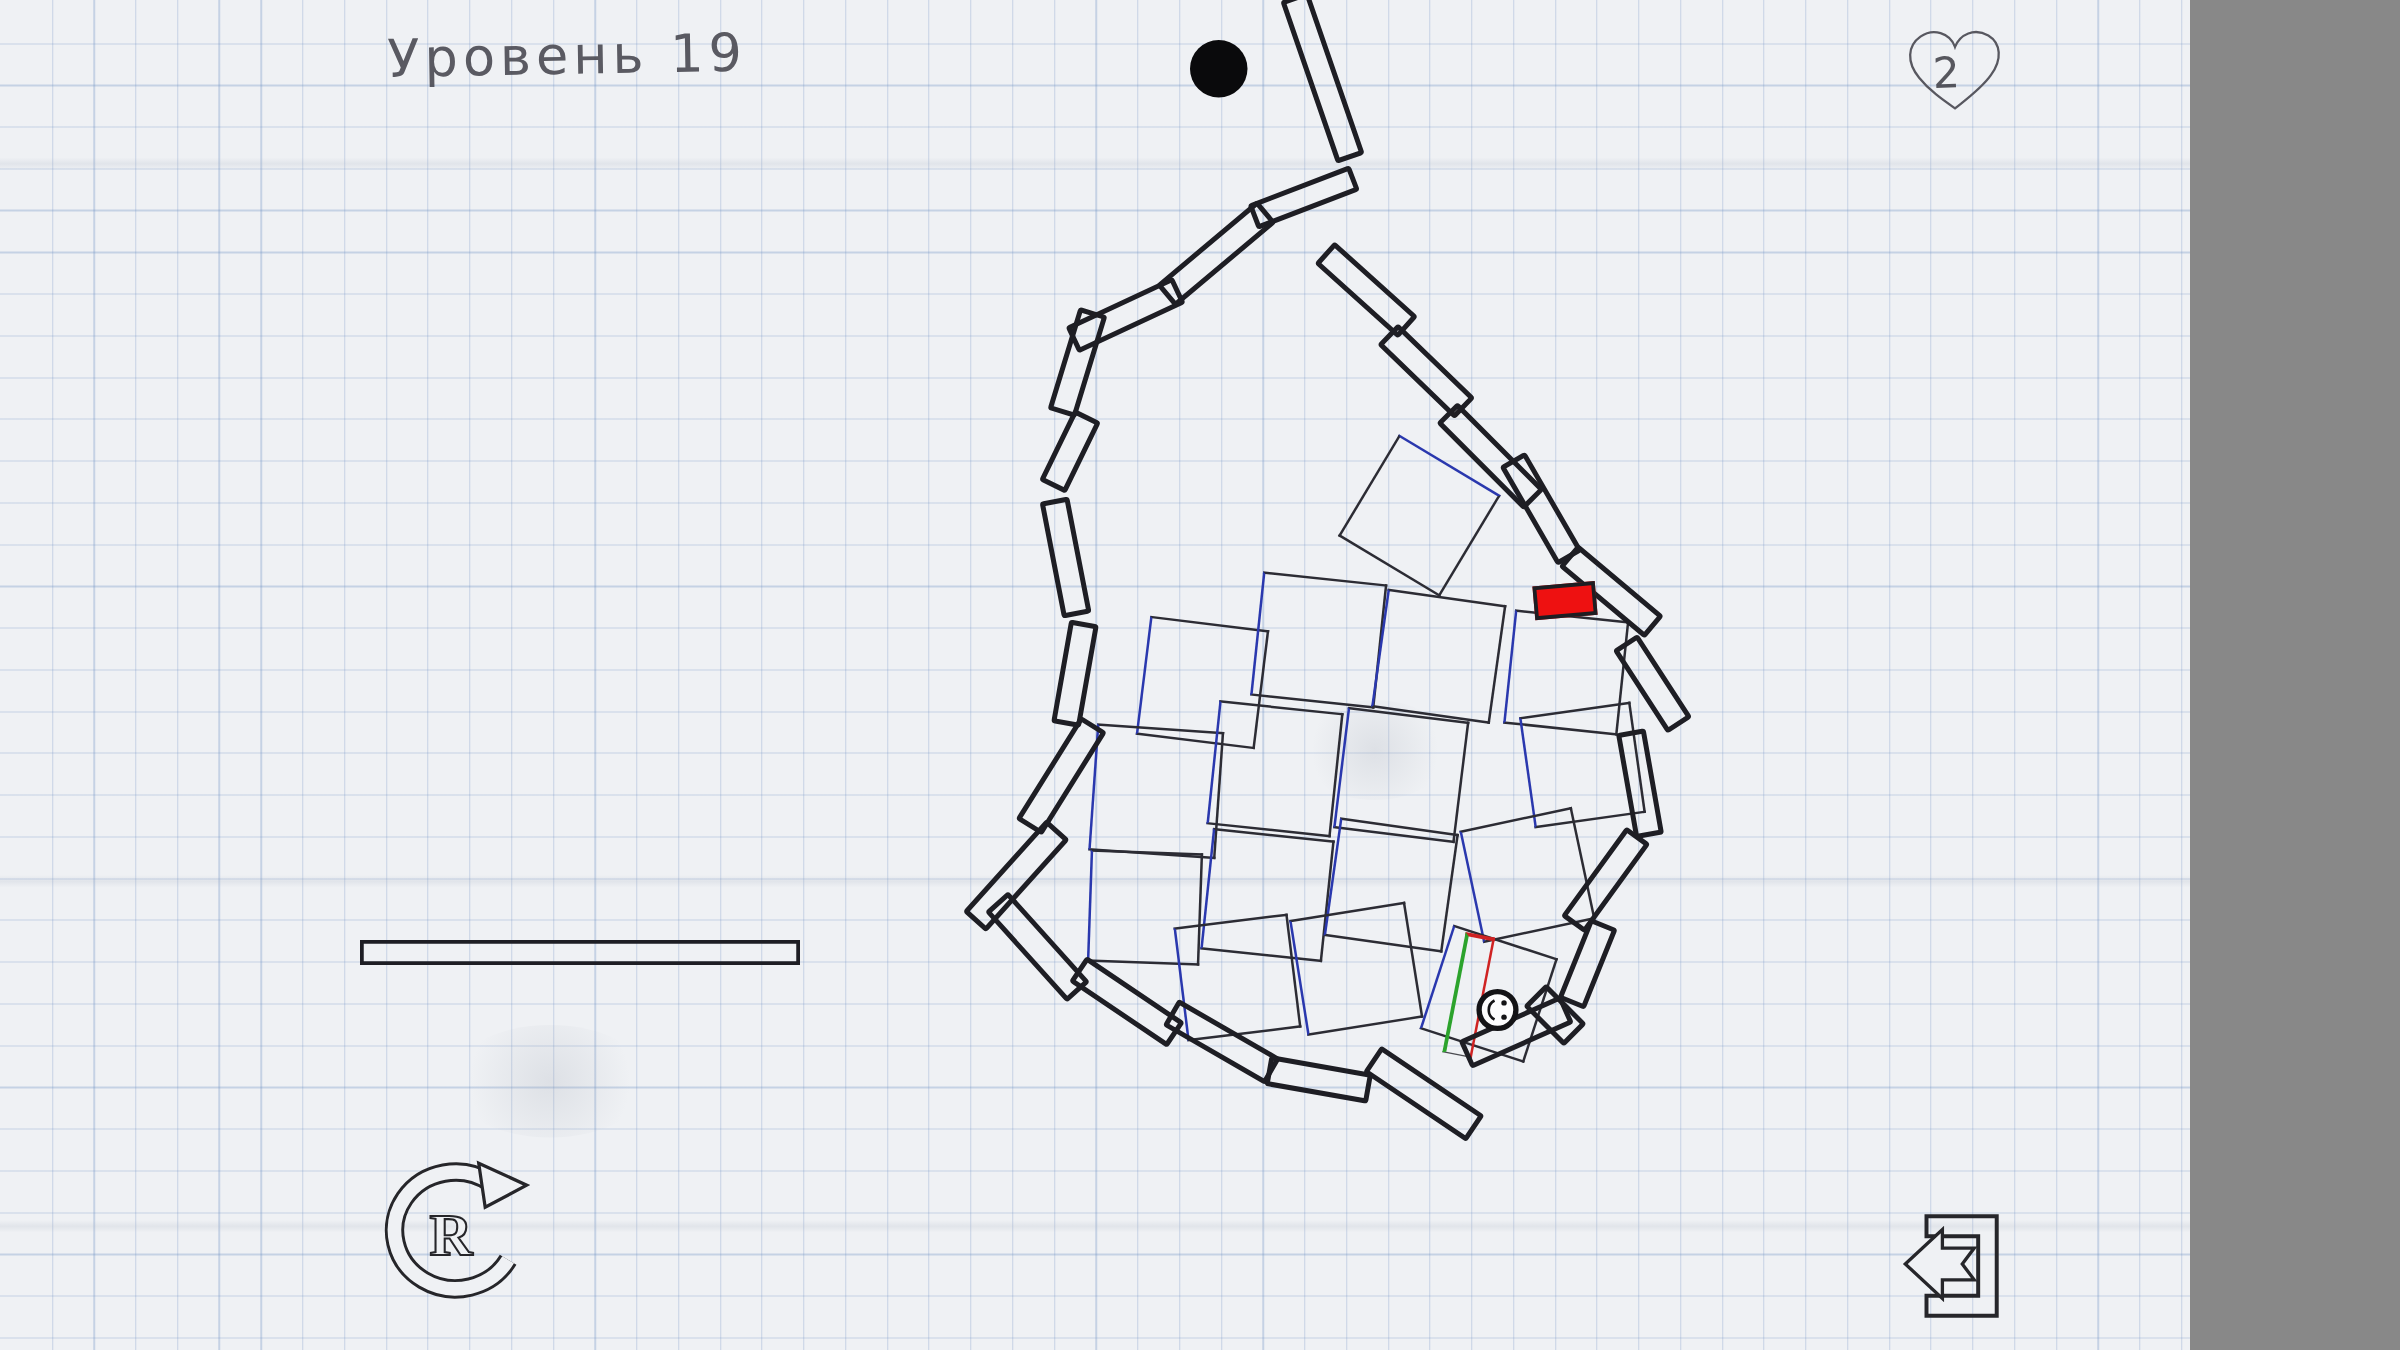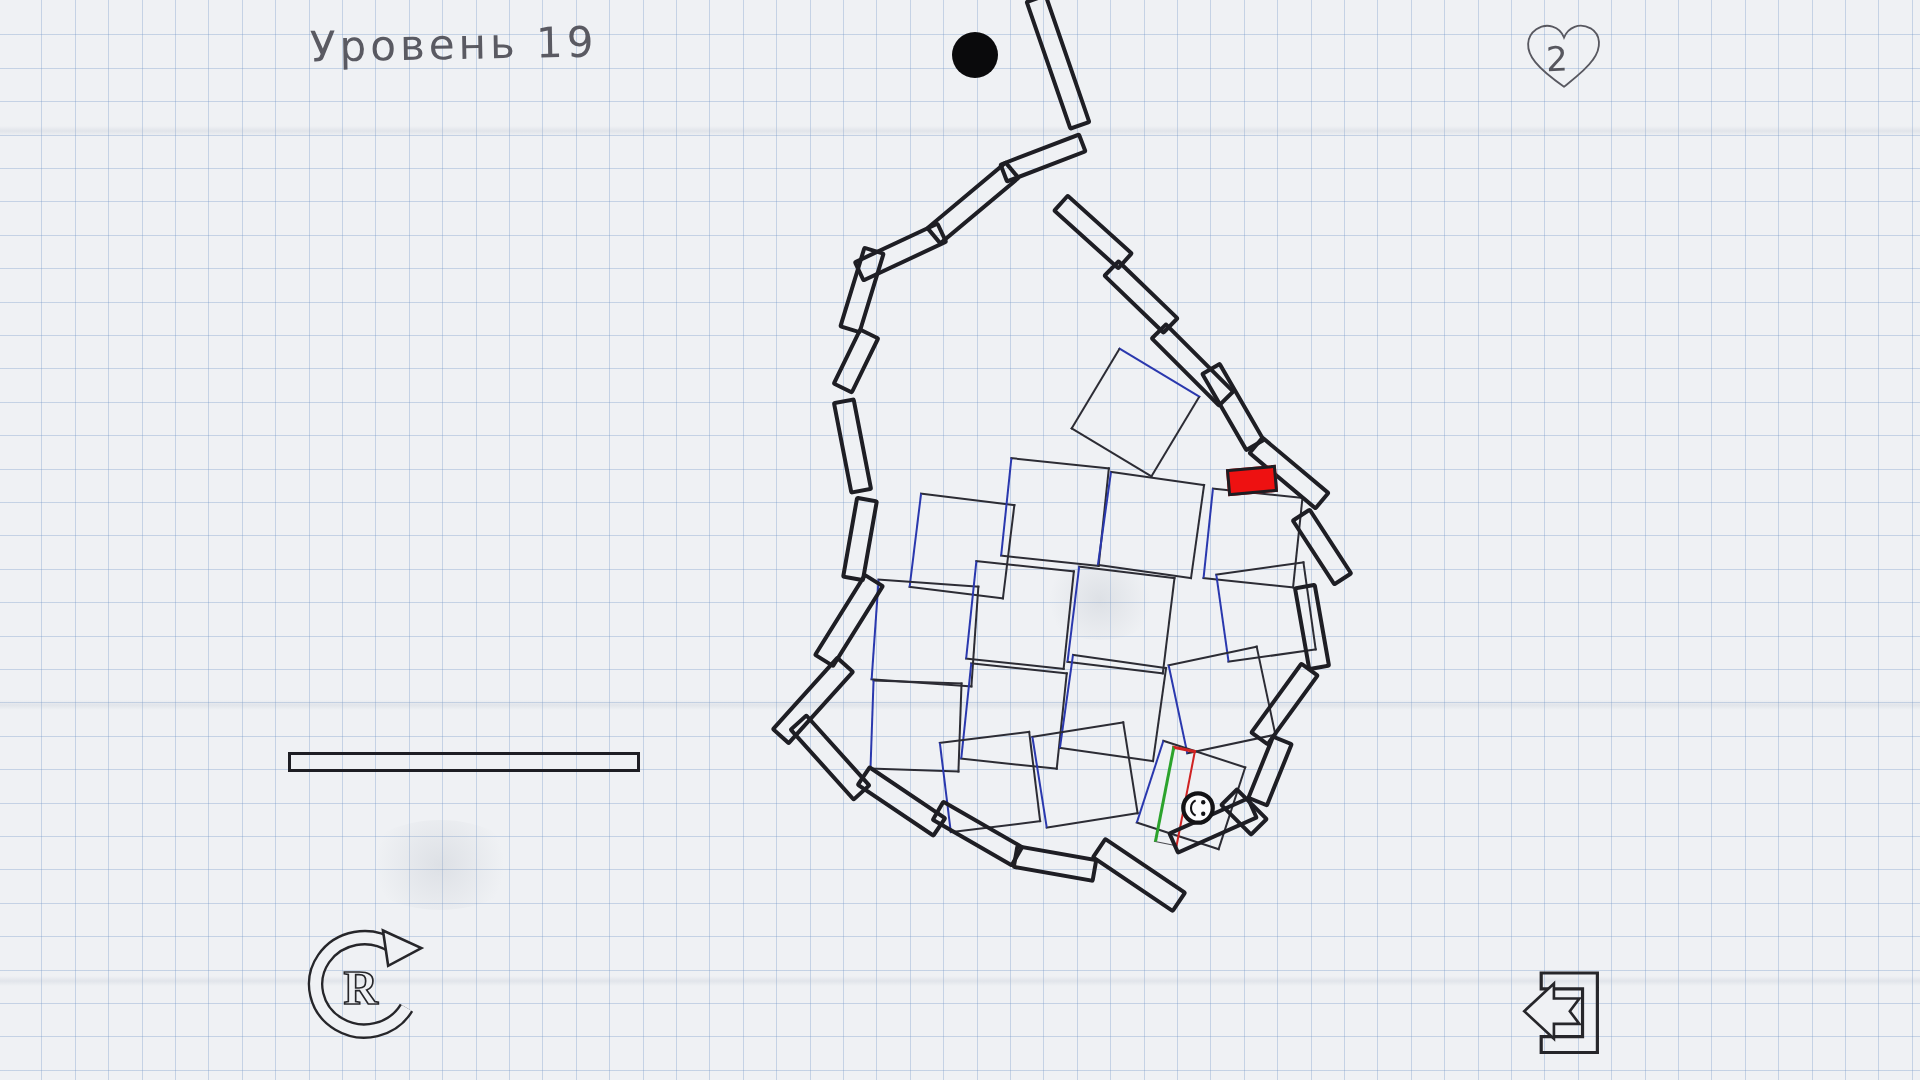--- a/index.html
+++ b/index.html
@@ -1,17 +1,17 @@
 <!DOCTYPE html>
 <html><head>
 <meta charset="utf-8">
 <style>
   html,body{margin:0;padding:0;background:#888;}
   .stage{
-    position:relative;width:1920px;height:1080px;overflow:hidden;
+    position:relative;width:1752px;height:1080px;overflow:hidden;
     font-family:"DejaVu Sans",sans-serif;
   }
   .paper{
     position:absolute;inset:0;
     background-color:var(--paper,#eff1f4);
     background-image:
       repeating-linear-gradient(to right, transparent 0 32.4px, var(--grid-line,rgba(112,146,196,.33)) 32.4px 33.4px),
       repeating-linear-gradient(to bottom, transparent 0 32.4px, var(--grid-line,rgba(112,146,196,.33)) 32.4px 33.4px);
     background-position:9px 0,0 2px;
   }

